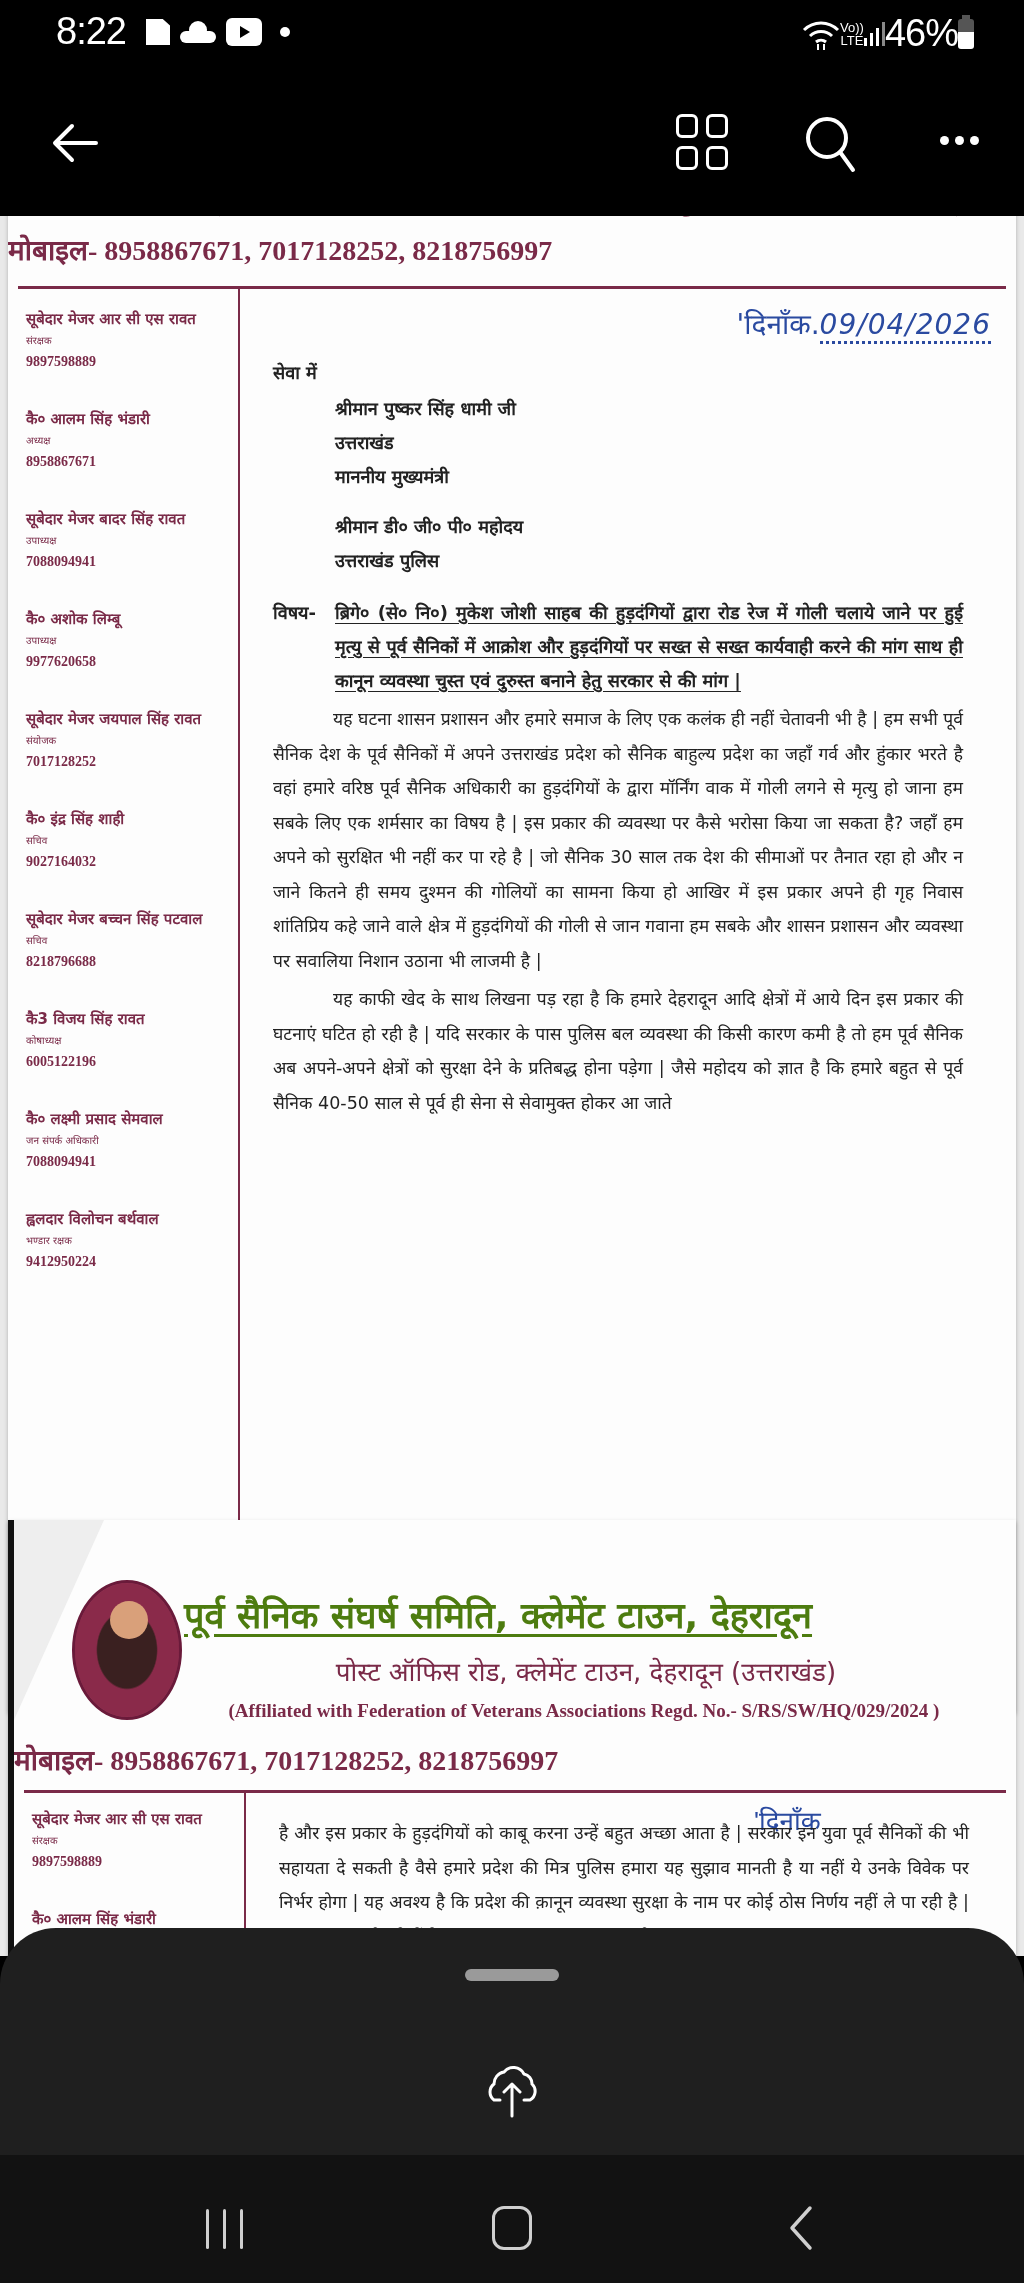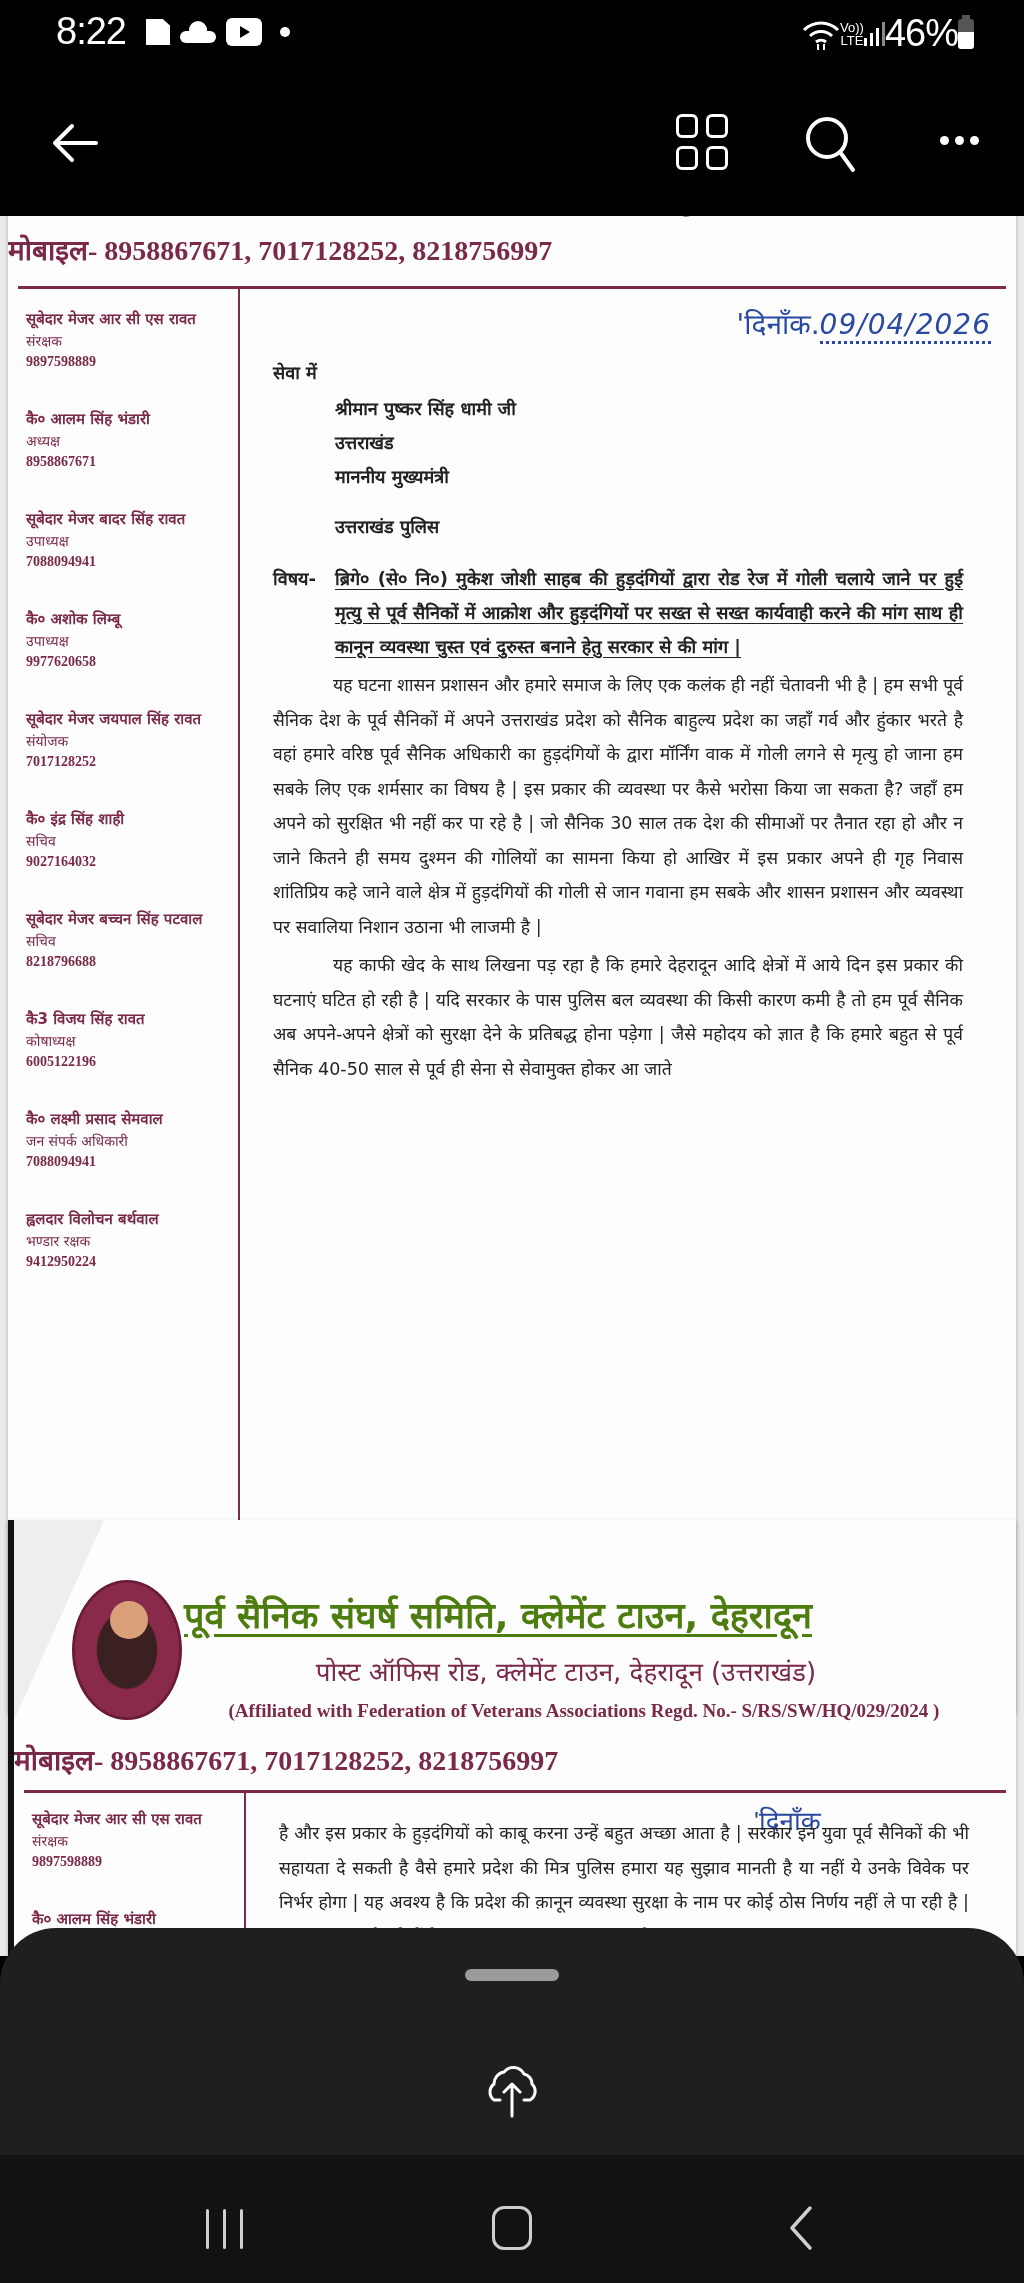--- a/index.html
+++ b/index.html
@@ -39,39 +39,39 @@
     .page { position: absolute; left: 8px; width: 1008px; background: #fdfdfd; box-shadow: 0 2px 4px rgba(0,0,0,0.25); overflow: hidden; }
     .page1 { top: -30px; height: 1526px; }
     .page2 { top: 1304px; height: 460px; border-left: 6px solid #111; }
     .hdr-affil { position: absolute; left: 180px; top: 0px; width: 800px; text-align: center; font-family: "Liberation Serif", serif; font-size: 20px; color: #7a2a48; font-weight: bold; }
     .hdr-mobile { position: absolute; left: 0; width: 1008px; text-align: left; font-family: "Liberation Serif", serif; font-size: 28px; color: #7a2a48; font-weight: bold; }
     .hdr-rule { position: absolute; left: 10px; right: 10px; height: 3px; background: #7a2a48; }
     .sidebar-col { position: absolute; left: 18px; width: 220px; }
     .vrule { position: absolute; left: 230px; width: 2px; background: #7a2a48; }
     .member { margin-bottom: 36px; }
     .member .m-name { font-size: 15px; color: #7a2a48; font-weight: bold; line-height: 22px; font-family: "DejaVu Sans", sans-serif; }
-    .member .m-role { font-size: 14px; color: #7a2a48; line-height: 22px; font-family: "DejaVu Sans", sans-serif; }
+    .member .m-role { font-size: 10px; color: #7a2a48; line-height: 22px; font-family: "DejaVu Sans", sans-serif; }
     .member .m-phone { font-size: 14px; color: #7a2a48; font-weight: bold; line-height: 20px; font-family: "Liberation Serif", serif; }
 
     .body-col { position: absolute; left: 265px; width: 690px; color: #222; font-family: "DejaVu Sans", sans-serif; }
     .date-line { position: absolute; right: 25px; font-size: 28px; color: #2a4aa0; font-family: "DejaVu Sans", sans-serif; }
     .date-line .dt { font-style: italic; border-bottom: 3px dotted #2a4aa0; letter-spacing: 1px; }
     .salute { font-size: 18px; line-height: 30px; }
     .addr { padding-left: 62px; font-size: 18px; line-height: 34px; font-weight: bold; }
     .subject { display: flex; font-size: 18px; line-height: 34px; font-weight: bold; }
     .subject .s-label { width: 62px; flex: none; }
     .subject .s-text { text-decoration: underline; text-underline-offset: 4px; text-align: justify; }
     .para { font-size: 17.5px; line-height: 34.5px; text-align: justify; text-indent: 60px; }
 
     
     .logo { position: absolute; left: 58px; top: 60px; width: 110px; height: 140px; border-radius: 50%; background: radial-gradient(ellipse at center, #3a2020 0 40%, #8a2a4a 42% 70%, #b24a6a 72% 100%); border: 3px solid #6a1a3a; }
     .logo::after { content: ""; position: absolute; left: 35px; top: 18px; width: 38px; height: 38px; border-radius: 50%; background: #d9a07a; }
     .curl { position: absolute; left: 0; top: 0; width: 0; height: 0; border-top: 200px solid #eee; border-right: 90px solid transparent; }
     .p2-title { position: absolute; left: 170px; top: 70px; width: 800px; text-align: left; font-size: 36px; font-weight: bold; color: #4d7c0f; text-decoration: underline; text-underline-offset: 6px; font-family: "DejaVu Sans", sans-serif; }
-    .p2-addr { position: absolute; left: 152px; top: 133px; width: 800px; text-align: center; font-size: 26px; color: #7a2a48; font-family: "DejaVu Sans", sans-serif; }
+    .p2-addr { position: absolute; left: 172px; top: 133px; width: 800px; text-align: center; font-size: 26px; color: #7a2a48; font-family: "DejaVu Sans", sans-serif; }
     .p2-affil { position: absolute; left: 170px; top: 180px; width: 800px; text-align: center; font-size: 19px; color: #7a2a48; font-weight: bold; font-family: "Liberation Serif", serif; }
     .stamp { position: absolute; color: #2a4aa0; font-size: 26px; }
 
     
     .sheet { position: absolute; left: 0; top: 1928px; width: 1024px; height: 227px; background: #1f1f1f; border-radius: 56px 56px 0 0; }
     .handle { position: absolute; left: 465px; top: 41px; width: 94px; height: 12px; border-radius: 6px; background: #9a9a9a; }
     .upload { position: absolute; left: 480px; top: 128px; width: 64px; height: 64px; }
     .navbar { position: absolute; left: 0; top: 2155px; width: 1024px; height: 128px; background: #121212; }
     .nav-recent { position: absolute; left: 206px; top: 54px; display: flex; gap: 14px; }
     .nav-recent i { display: block; width: 3px; height: 40px; background: #cfcfcf; border-radius: 2px; }
@@ -198,20 +198,21 @@
     </div>
 
     <div class="body-col" style="top:172px">
       <div class="salute" style="font-weight:bold">सेवा में</div>
       <div class="addr" style="margin-top:4px">
         <div>श्रीमान पुष्कर सिंह धामी जी</div>
         <div>उत्तराखंड</div>
         <div>माननीय मुख्यमंत्री</div>
       </div>
       <div class="addr" style="margin-top:16px">
+        <div>श्रीमान डी० जी० पी० महोदय</div>
         <div>उत्तराखंड पुलिस</div>
       </div>
       <div class="subject" style="margin-top:18px">
         <span class="s-label">विषय-</span>
         <span class="s-text">ब्रिगे० (से० नि०) मुकेश जोशी साहब की हुड़दंगियों द्वारा रोड रेज में गोली चलाये जाने पर हुई मृत्यु से पूर्व सैनिकों में आक्रोश और हुड़दंगियों पर सख्त से सख्त कार्यवाही करने की मांग साथ ही कानून व्यवस्था चुस्त एवं दुरुस्त बनाने हेतु सरकार से की मांग |</span>
       </div>
       <p class="para" style="margin-top:4px">यह घटना शासन प्रशासन और हमारे समाज के लिए एक कलंक ही नहीं चेतावनी भी है | हम सभी पूर्व सैनिक देश के पूर्व सैनिकों में अपने उत्तराखंड प्रदेश को सैनिक बाहुल्य प्रदेश का जहाँ गर्व और हुंकार भरते है वहां हमारे वरिष्ठ पूर्व सैनिक अधिकारी का हुड़दंगियों के द्वारा मॉर्निंग वाक में गोली लगने से मृत्यु हो जाना हम सबके लिए एक शर्मसार का विषय है | इस प्रकार की व्यवस्था पर कैसे भरोसा किया जा सकता है? जहाँ हम अपने को सुरक्षित भी नहीं कर पा रहे है | जो सैनिक 30 साल तक देश की सीमाओं पर तैनात रहा हो और न जाने कितने ही समय दुश्मन की गोलियों का सामना किया हो आखिर में इस प्रकार अपने ही गृह निवास शांतिप्रिय कहे जाने वाले क्षेत्र में हुड़दंगियों की गोली से जान गवाना हम सबके और शासन प्रशासन और व्यवस्था पर सवालिया निशान उठाना भी लाजमी है |</p>
       <p class="para" style="margin-top:4px">यह काफी खेद के साथ लिखना पड़ रहा है कि हमारे देहरादून आदि क्षेत्रों में आये दिन इस प्रकार की घटनाएं घटित हो रही है | यदि सरकार के पास पुलिस बल  व्यवस्था की किसी कारण कमी है तो हम पूर्व सैनिक अब अपने-अपने क्षेत्रों को सुरक्षा देने के  प्रतिबद्ध होना पड़ेगा | जैसे महोदय को ज्ञात है कि हमारे बहुत से पूर्व सैनिक 40-50 साल से पूर्व ही सेना से सेवामुक्त होकर आ जाते</p>
     </div>
   </div>

